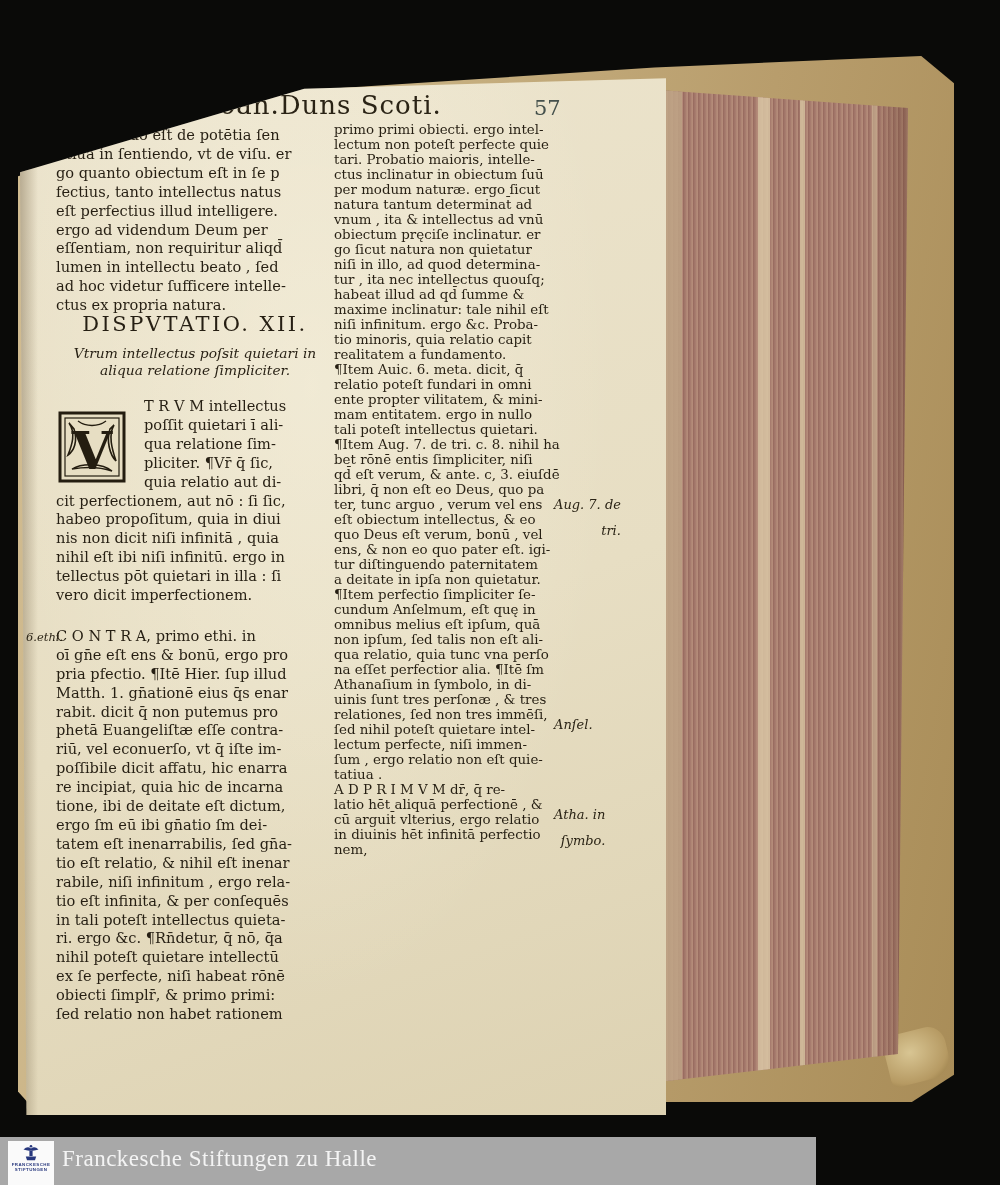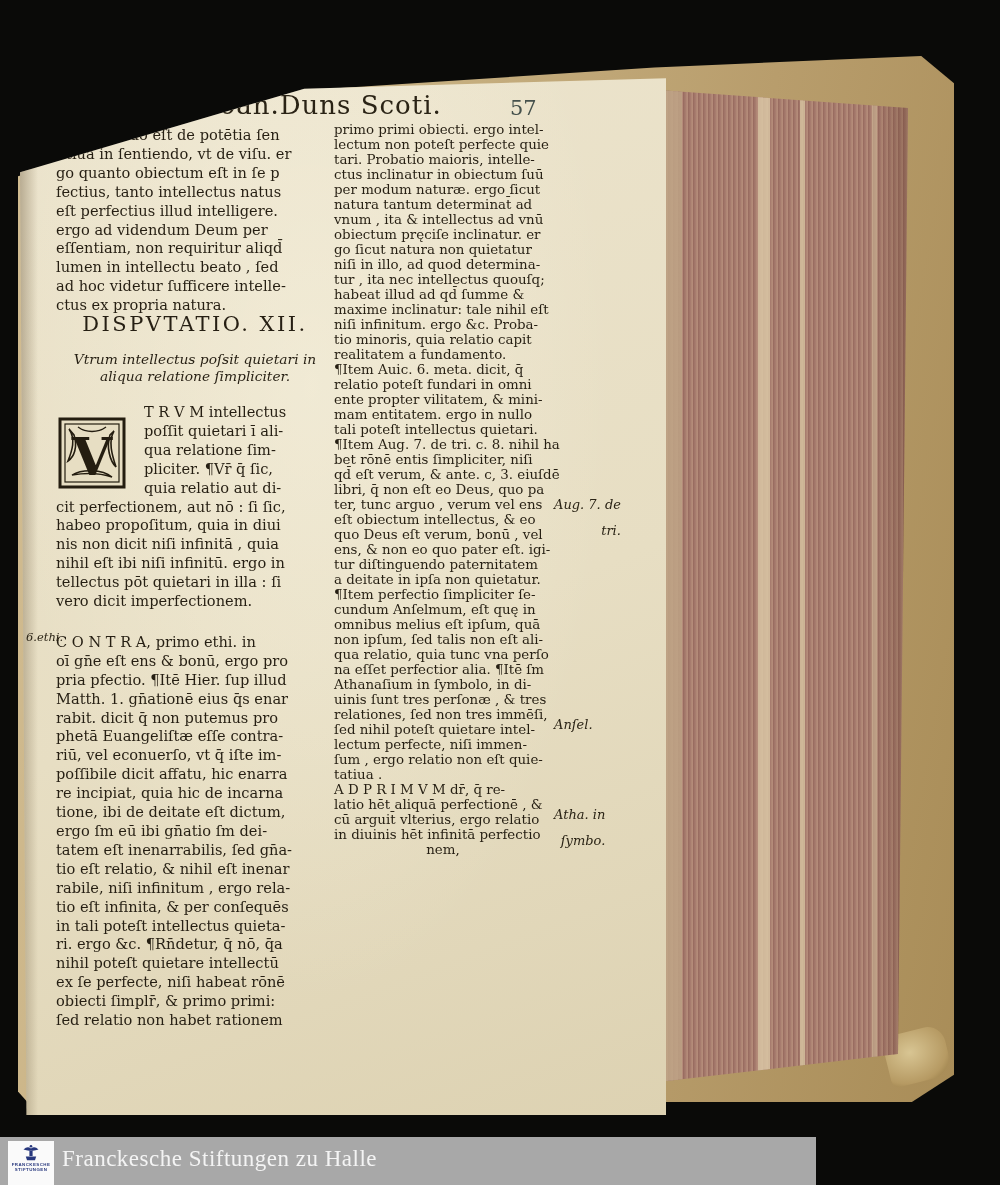--- a/index.html
+++ b/index.html
@@ -44,42 +44,42 @@
     background:linear-gradient(90deg,rgba(90,70,40,.35),rgba(0,0,0,0));
   }
   
   .ink{color:#261f13;}
   .pre{white-space:pre-line;}
   .page-header-title{
     position:absolute;left:140px;top:18px;width:330px;text-align:center;
     font-size:26px;letter-spacing:1px;color:#2a2315;
   }
   .page-number{
-    position:absolute;left:490px;top:24px;font-size:21px;color:#45514c;
+    position:absolute;left:514px;top:24px;font-size:21px;color:#45514c;
   }
   .col-left{
     position:absolute;left:36px;top:54px;width:278px;
     font-size:14.6px;line-height:18.9px;
   }
   .col-right{
     position:absolute;left:314px;top:50px;width:230px;
     font-size:13.4px;line-height:15px;
   }
   .section-heading{
     text-align:center;font-size:21px;letter-spacing:2.5px;
   }
   .section-subheading{
-    margin-top:17px;text-align:center;font-style:italic;font-size:13.8px;line-height:17.5px;
+    margin-top:11px;text-align:center;font-style:italic;font-size:13.8px;line-height:17.5px;
   }
   .initial-para{position:relative;margin-top:17px;}
   .drop-cap-initial{position:absolute;left:2px;top:14px;width:68px;height:72px;}
   .beside{margin-left:88px;}
   .contra-para{margin-top:22px;}
   .ad-primum{}
-  .catchword{text-align:center;padding-right:12px;}
+  .catchword{text-align:left;padding-right:12px;}
   .margin-note{
     position:absolute;font-style:italic;font-size:13px;line-height:26px;color:#2a2315;text-align:right;
   }
   .note-aug{left:534px;top:420px;}
   .note-ansel{left:534px;top:640px;}
   .note-atha{left:534px;top:730px;}
   .note-ethi{left:6px;top:552px;font-size:11.5px;}
   
   .footer-banner{
     position:absolute;left:0;top:1137px;width:816px;height:48px;background:#a8a8a8;

